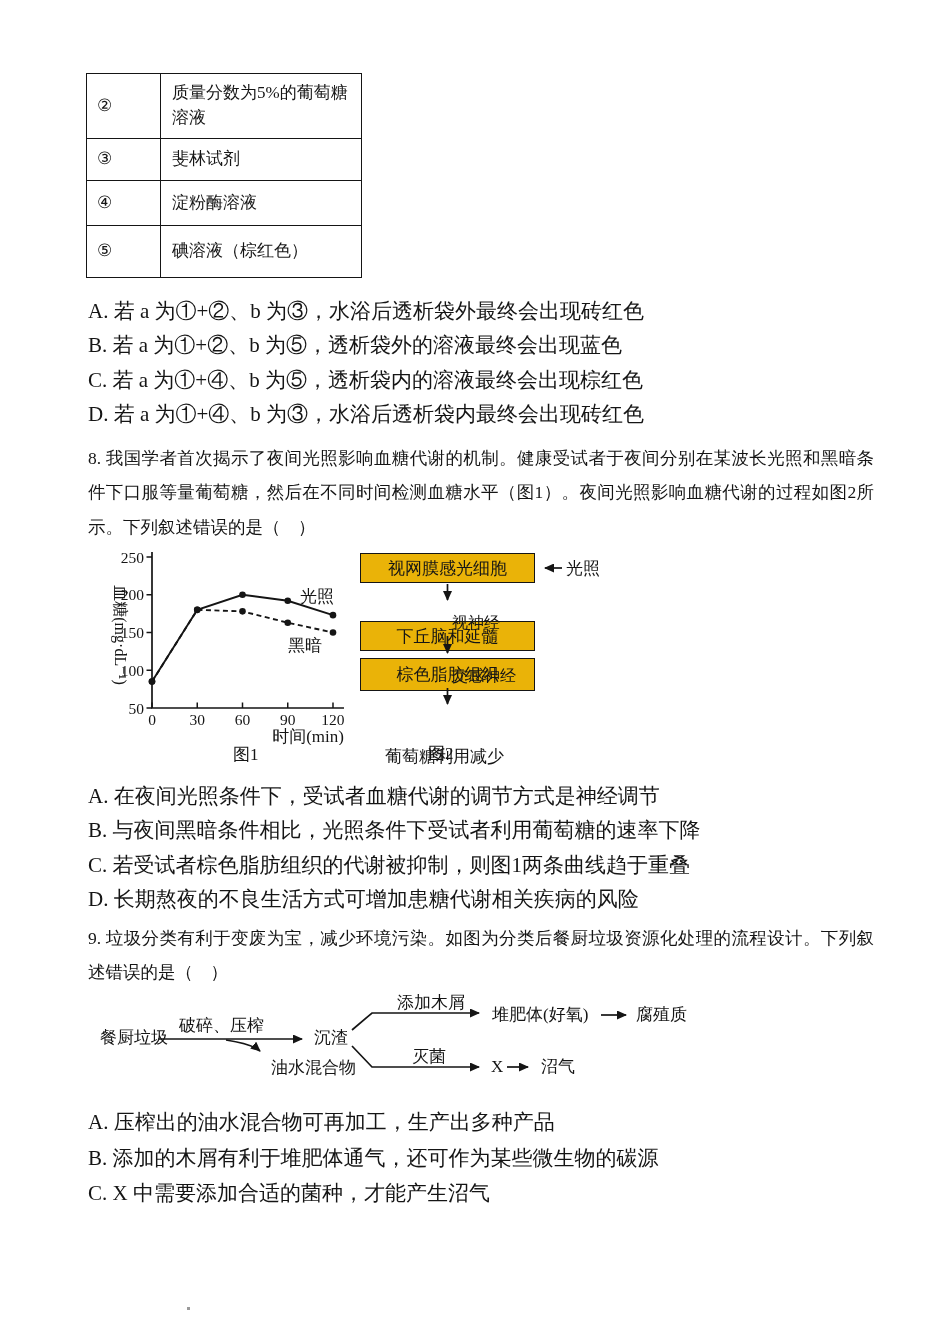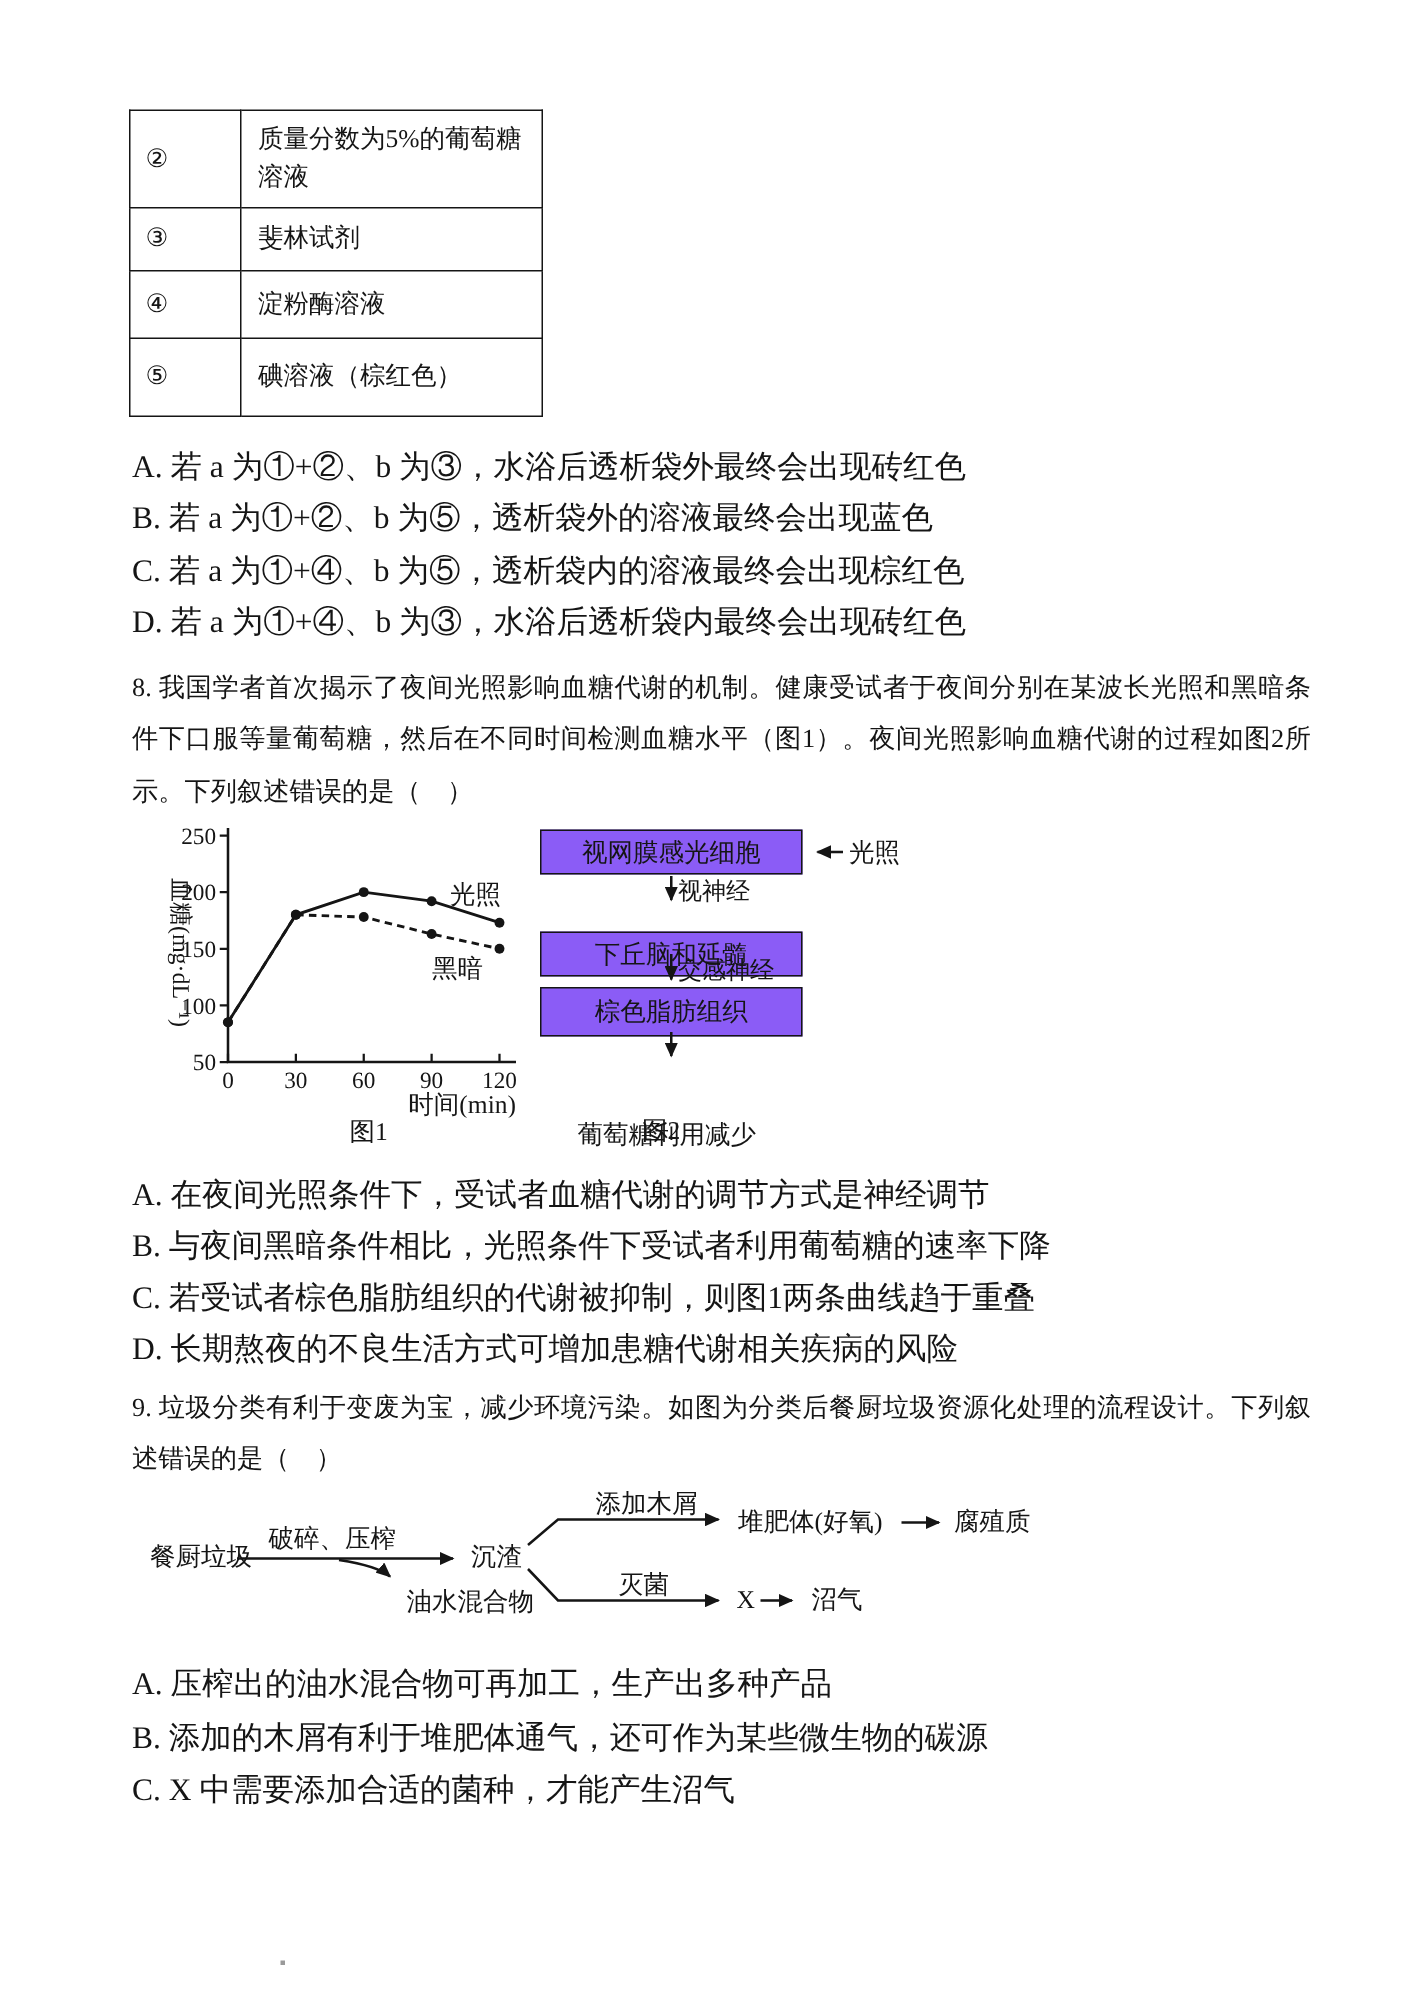--- a/index.html
+++ b/index.html
@@ -15,24 +15,24 @@
   table.reagent td{
     border:1.7px solid #151515;font-size:17px;line-height:1.45;
     vertical-align:middle;padding:4px 8px 4px 11px;
   }
   table.reagent td.num{width:55px;padding-left:10px;}
   table.reagent td.desc{width:181px;}
   
   .fbox{
     position:absolute;left:360px;width:175px;border:1.6px solid #151515;
     display:flex;align-items:center;justify-content:center;
-    font-size:17px;white-space:nowrap;box-sizing:border-box;background:#8b5cf6;
+    font-size:17px;white-space:nowrap;box-sizing:border-box;background:#eab308;
   }
   .lbl{position:absolute;font-size:17px;line-height:19px;white-space:nowrap;}
-  .lbl-sm{position:absolute;font-size:16px;line-height:18px;white-space:nowrap;}
+  .lbl-sm{position:absolute;font-size:16px;line-height:18px;white-space:nowrap;margin-top:28px;}
   .caption{position:absolute;font-size:17px;white-space:nowrap;}
   #footer{
     position:absolute;left:0;right:0;top:1303px;text-align:center;
     font-size:15.5px;color:#222;
   }
   #stray-dot{position:absolute;left:187px;top:1307px;width:3px;height:3px;background:#9a9a9a;}
   svg text{font-family:"Liberation Serif","DejaVu Serif",serif;fill:#151515;}
 </style>
 </head>
 <body>

